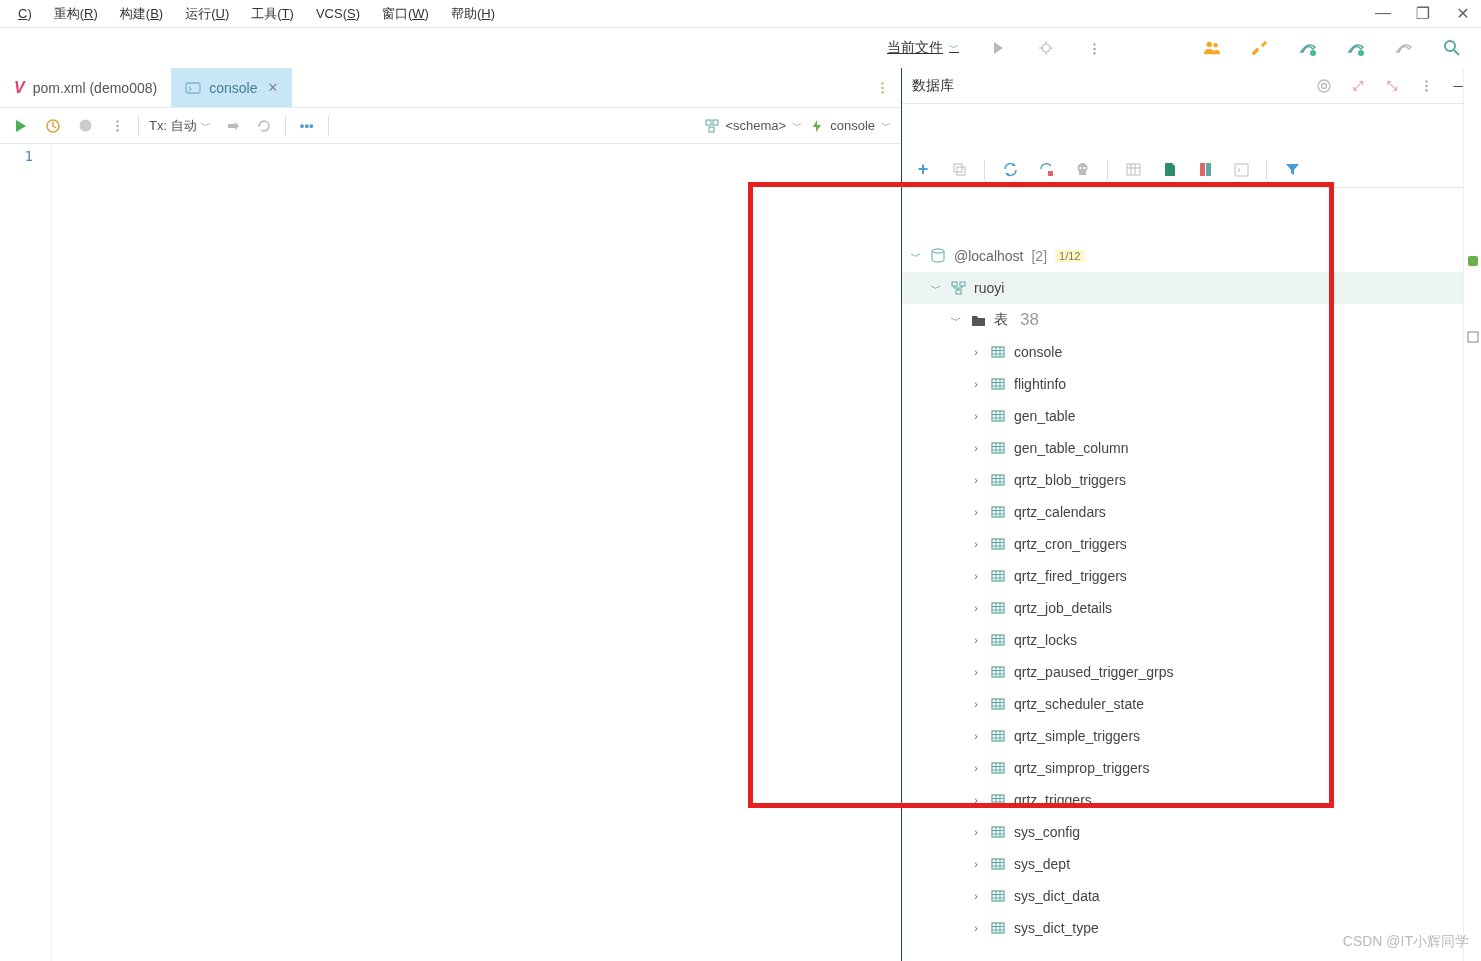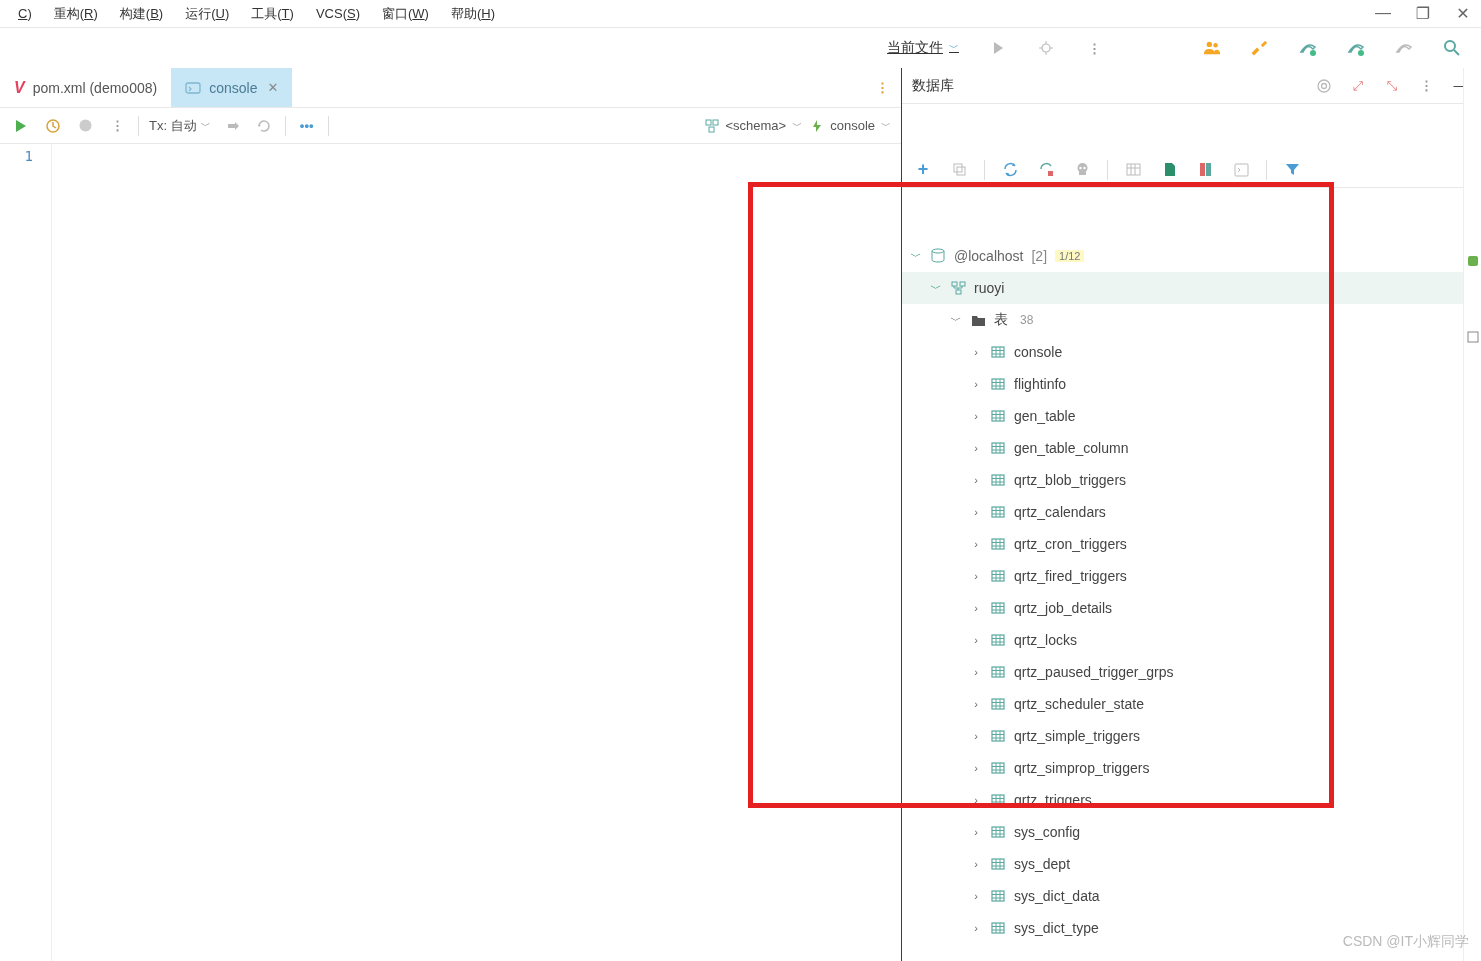--- a/index.html
+++ b/index.html
@@ -54,21 +54,21 @@
     .tree-row { display: flex; align-items: center; height: 32px; padding-left: 10px; gap: 8px; cursor: pointer; color: #444; }
     .tree-row.selected { background: #edf5f2; }
     .arrow { width: 12px; font-size: 11px; color: #666; text-align: center; }
     .arrow.open { color: #2a8f6a; }
     .tree-icon { width: 16px; height: 16px; display: inline-flex; align-items: center; justify-content: center; }
     .db-icon { color: #5aa89f; }
     .folder-icon { color: #555; }
     .table-icon svg { width: 14px; height: 14px; }
     .table-icon { color: #5aa89f; }
     .schema-icon { color: #5aa89f; }
-    .count-badge { color: #999; font-size: 12px; margin-left: 4px;}
+    .count-badge { color: #999; font-size: 17px; margin-left: 4px;}
     .conn-row-name { color: #666; }
     .conn-suffix { color: #888; }
     .conn-tag { background: #fef9c3; border-radius: 1px; font-size: 11px; padding: 0 4px; color: #777; }
     
     .red-box { position: absolute; border: 5px solid #e52020; pointer-events: none; z-index: 200; }
     
     .right-gutter { position: absolute; right: 0; top: 68px; width: 18px; height: calc(100% - 68px); background: #fff; border-left: 1px solid #eee; z-index: 50;}
     .rg-icon { width: 100%; height: 26px; display: flex; align-items: center; justify-content: center; margin-top: 180px; }
     
     .watermark { position: absolute; right: 12px; bottom: 10px; color: rgba(130,130,130,0.55); font-size: 14px; z-index: 300; }

